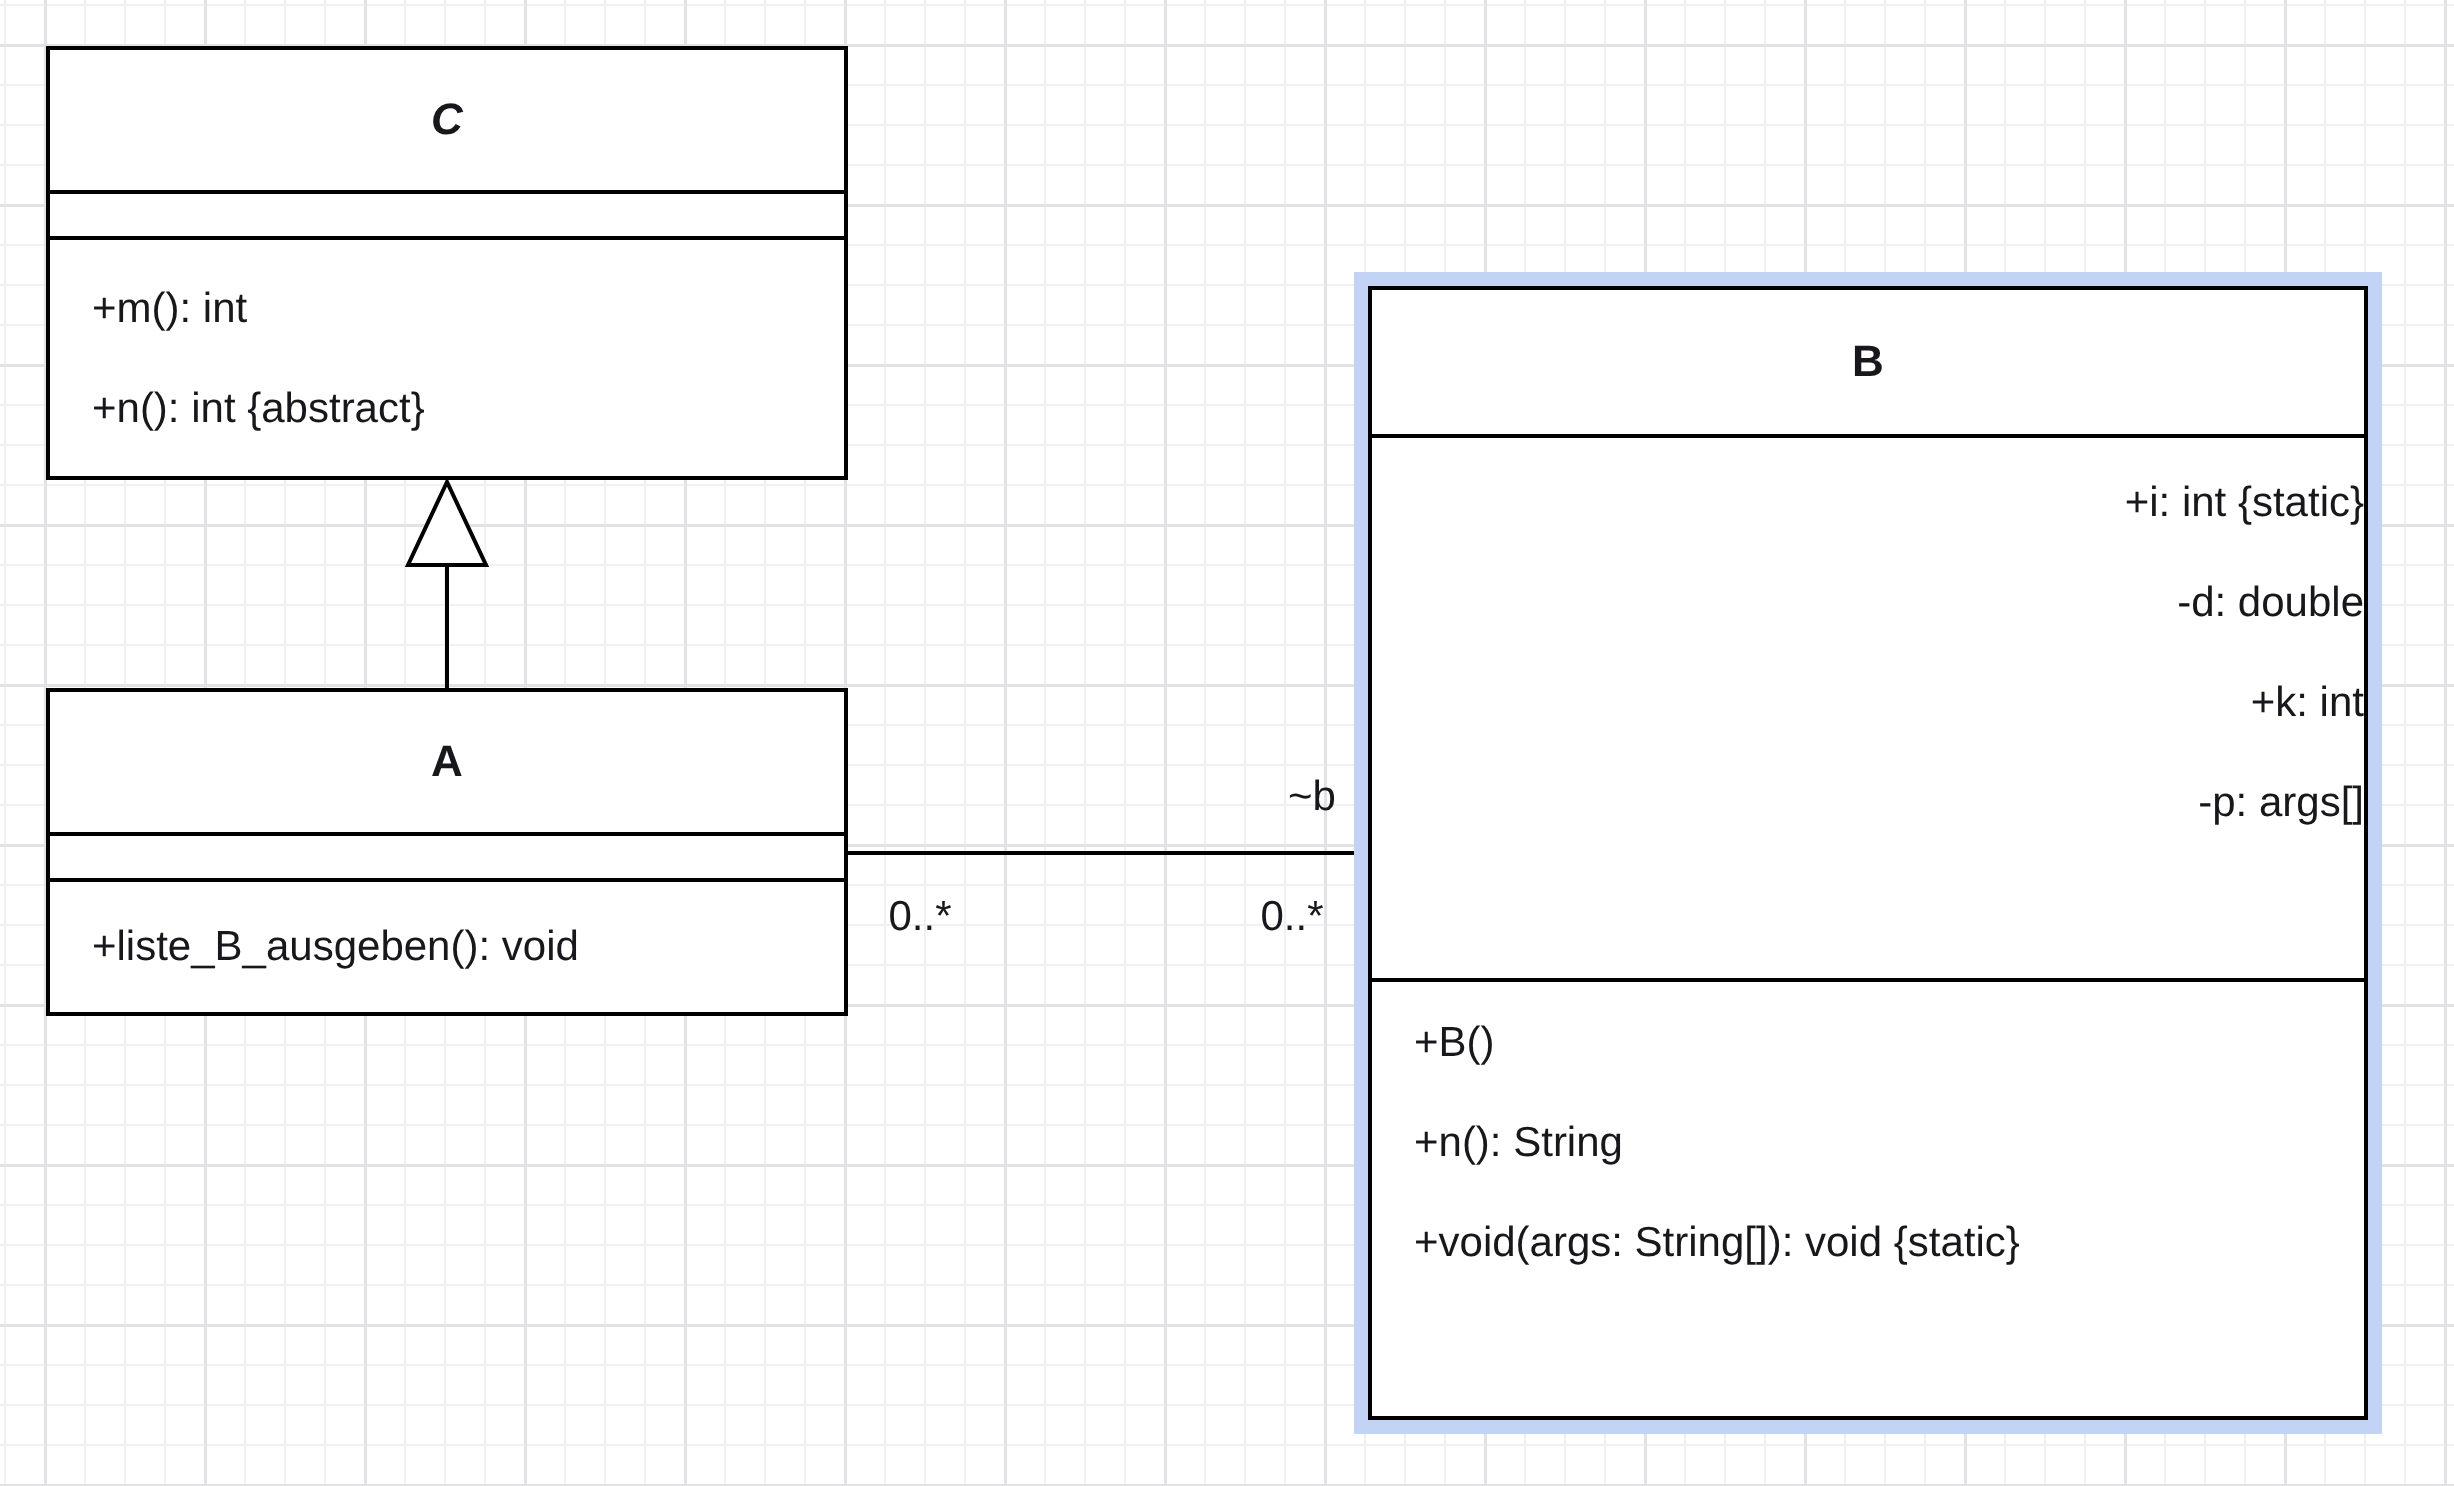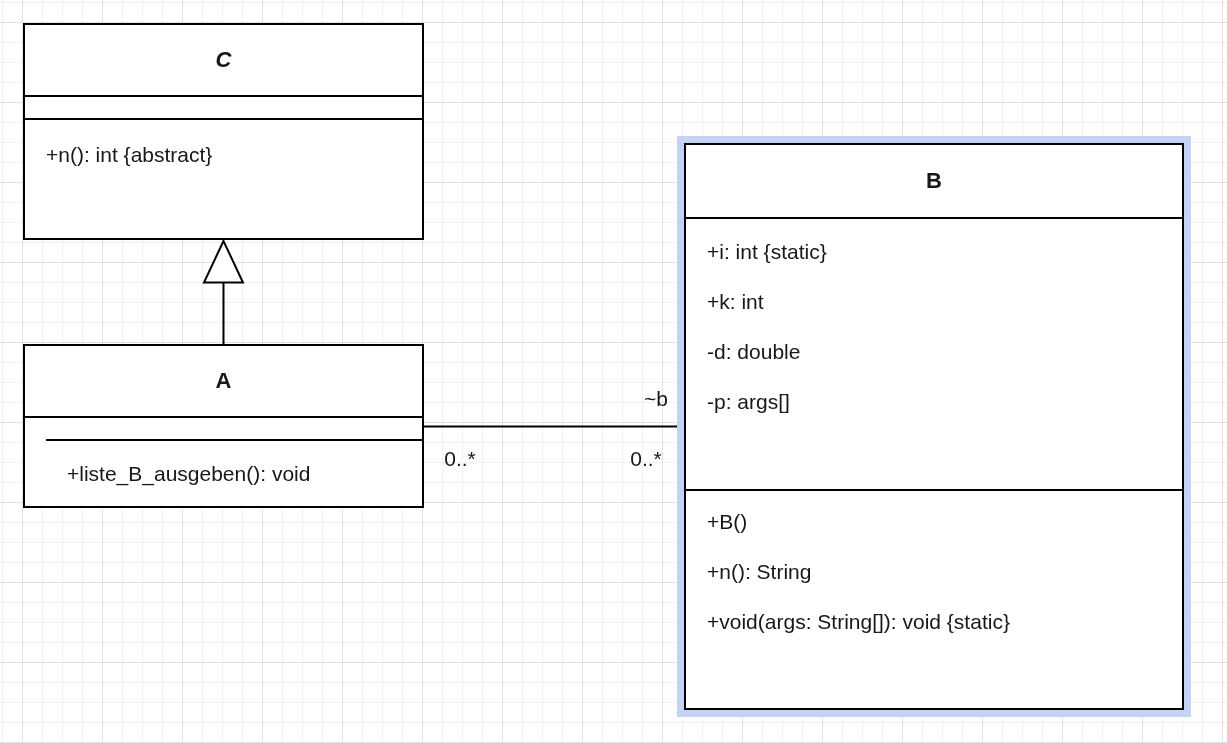--- a/index.html
+++ b/index.html
@@ -47,25 +47,25 @@
   }
   
   .cls-c { left: 23px; top: 23px; width: 401px; height: 217px; }
   .cls-c .cls-title { height: 70px; }
   .cls-c .attrs { height: 23px; }
   .cls-c .methods { flex: 1 1 auto; padding-top: 10px; }
   
   .cls-a { left: 23px; top: 344px; width: 401px; height: 164px; }
   .cls-a .cls-title { height: 70px; }
   .cls-a .attrs { height: 23px; }
-  .cls-a .methods { flex: 1 1 auto; padding-top: 8px; margin-left: 21px; }
+  .cls-a .methods { flex: 1 1 auto; padding-top: 8px; }
   
   .cls-b { left: 684px; top: 143px; width: 500px; height: 567px; }
   .cls-b .cls-title { height: 72px; }
-  .cls-b .attrs { height: 272px; padding-top: 8px; }
+  .cls-b .attrs { height: 272px; padding-top: 8px; text-align: right; }
   .cls-b .methods { flex: 1 1 auto; padding-top: 6px; }
   
   .edge-label {
     position: absolute; font-size: 21px; white-space: nowrap;
   }
   .assoc-name  { left: 596px; top: 386px; width: 72px; height: 25px; line-height: 25px; text-align: right; }
   .mult-source { left: 436px; top: 446px; width: 48px; height: 25px; line-height: 25px; text-align: center; }
   .mult-target { left: 622px; top: 446px; width: 48px; height: 25px; line-height: 25px; text-align: center; }
 </style>
 </head>
@@ -78,38 +78,39 @@
     <line x1="223.5" y1="283" x2="223.5" y2="344" stroke="#000000" stroke-width="2"></line>
     <polygon points="223.5,241 204,282.5 243,282.5" fill="#ffffff" stroke="#000000" stroke-width="2"></polygon>
 
     <line x1="424" y1="426.5" x2="684" y2="426.5" stroke="#000000" stroke-width="2"></line>
   </svg>
 
   <div class="uml-class abstract cls-c">
     <div class="cls-title">C</div>
     <div class="cls-section attrs"></div>
     <div class="cls-section methods">
+      <div class="row">+m(): int</div>
       <div class="row">+n(): int {abstract}</div>
     </div>
   </div>
 
   <div class="uml-class cls-a">
     <div class="cls-title">A</div>
     <div class="cls-section attrs"></div>
     <div class="cls-section methods">
       <div class="row">+liste_B_ausgeben(): void</div>
     </div>
   </div>
 
   <div class="uml-class selected cls-b">
     <div class="cls-title">B</div>
     <div class="cls-section attrs">
       <div class="row">+i: int {static}</div>
+      <div class="row">-d: double</div>
       <div class="row">+k: int</div>
-      <div class="row">-d: double</div>
       <div class="row">-p: args[]</div>
     </div>
     <div class="cls-section methods">
       <div class="row">+B()</div>
       <div class="row">+n(): String</div>
       <div class="row">+void(args: String[]): void {static}</div>
     </div>
   </div>
 
   <div class="edge-label assoc-name">~b</div>

